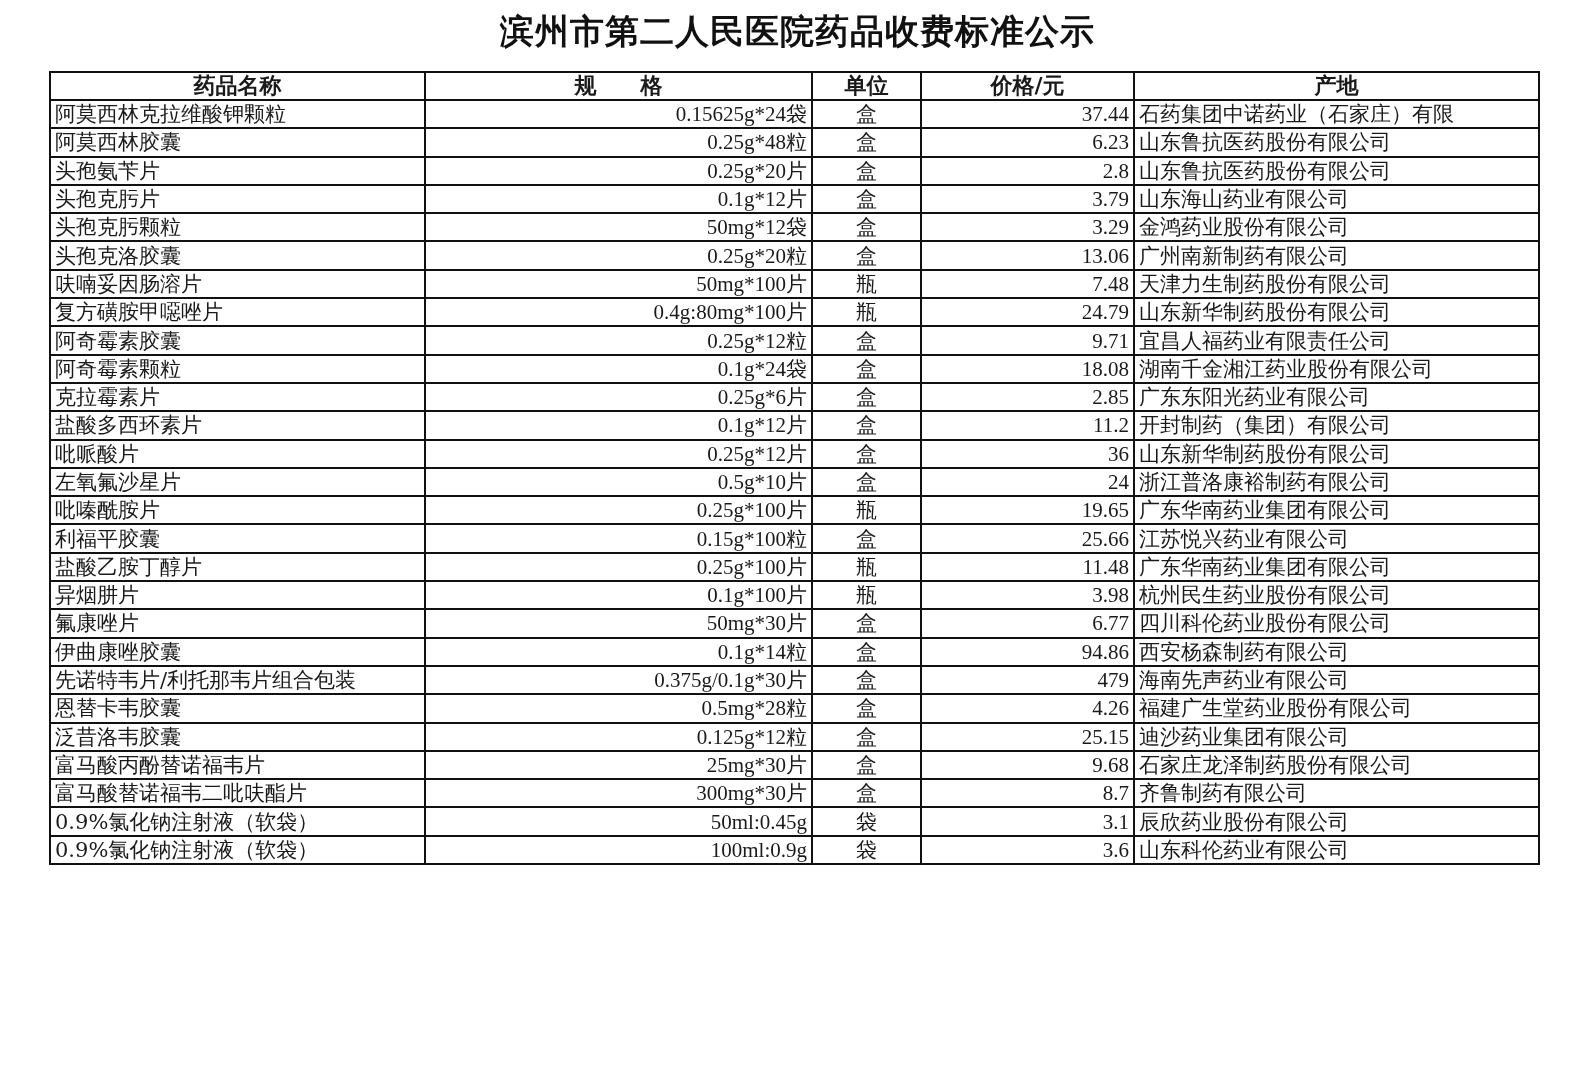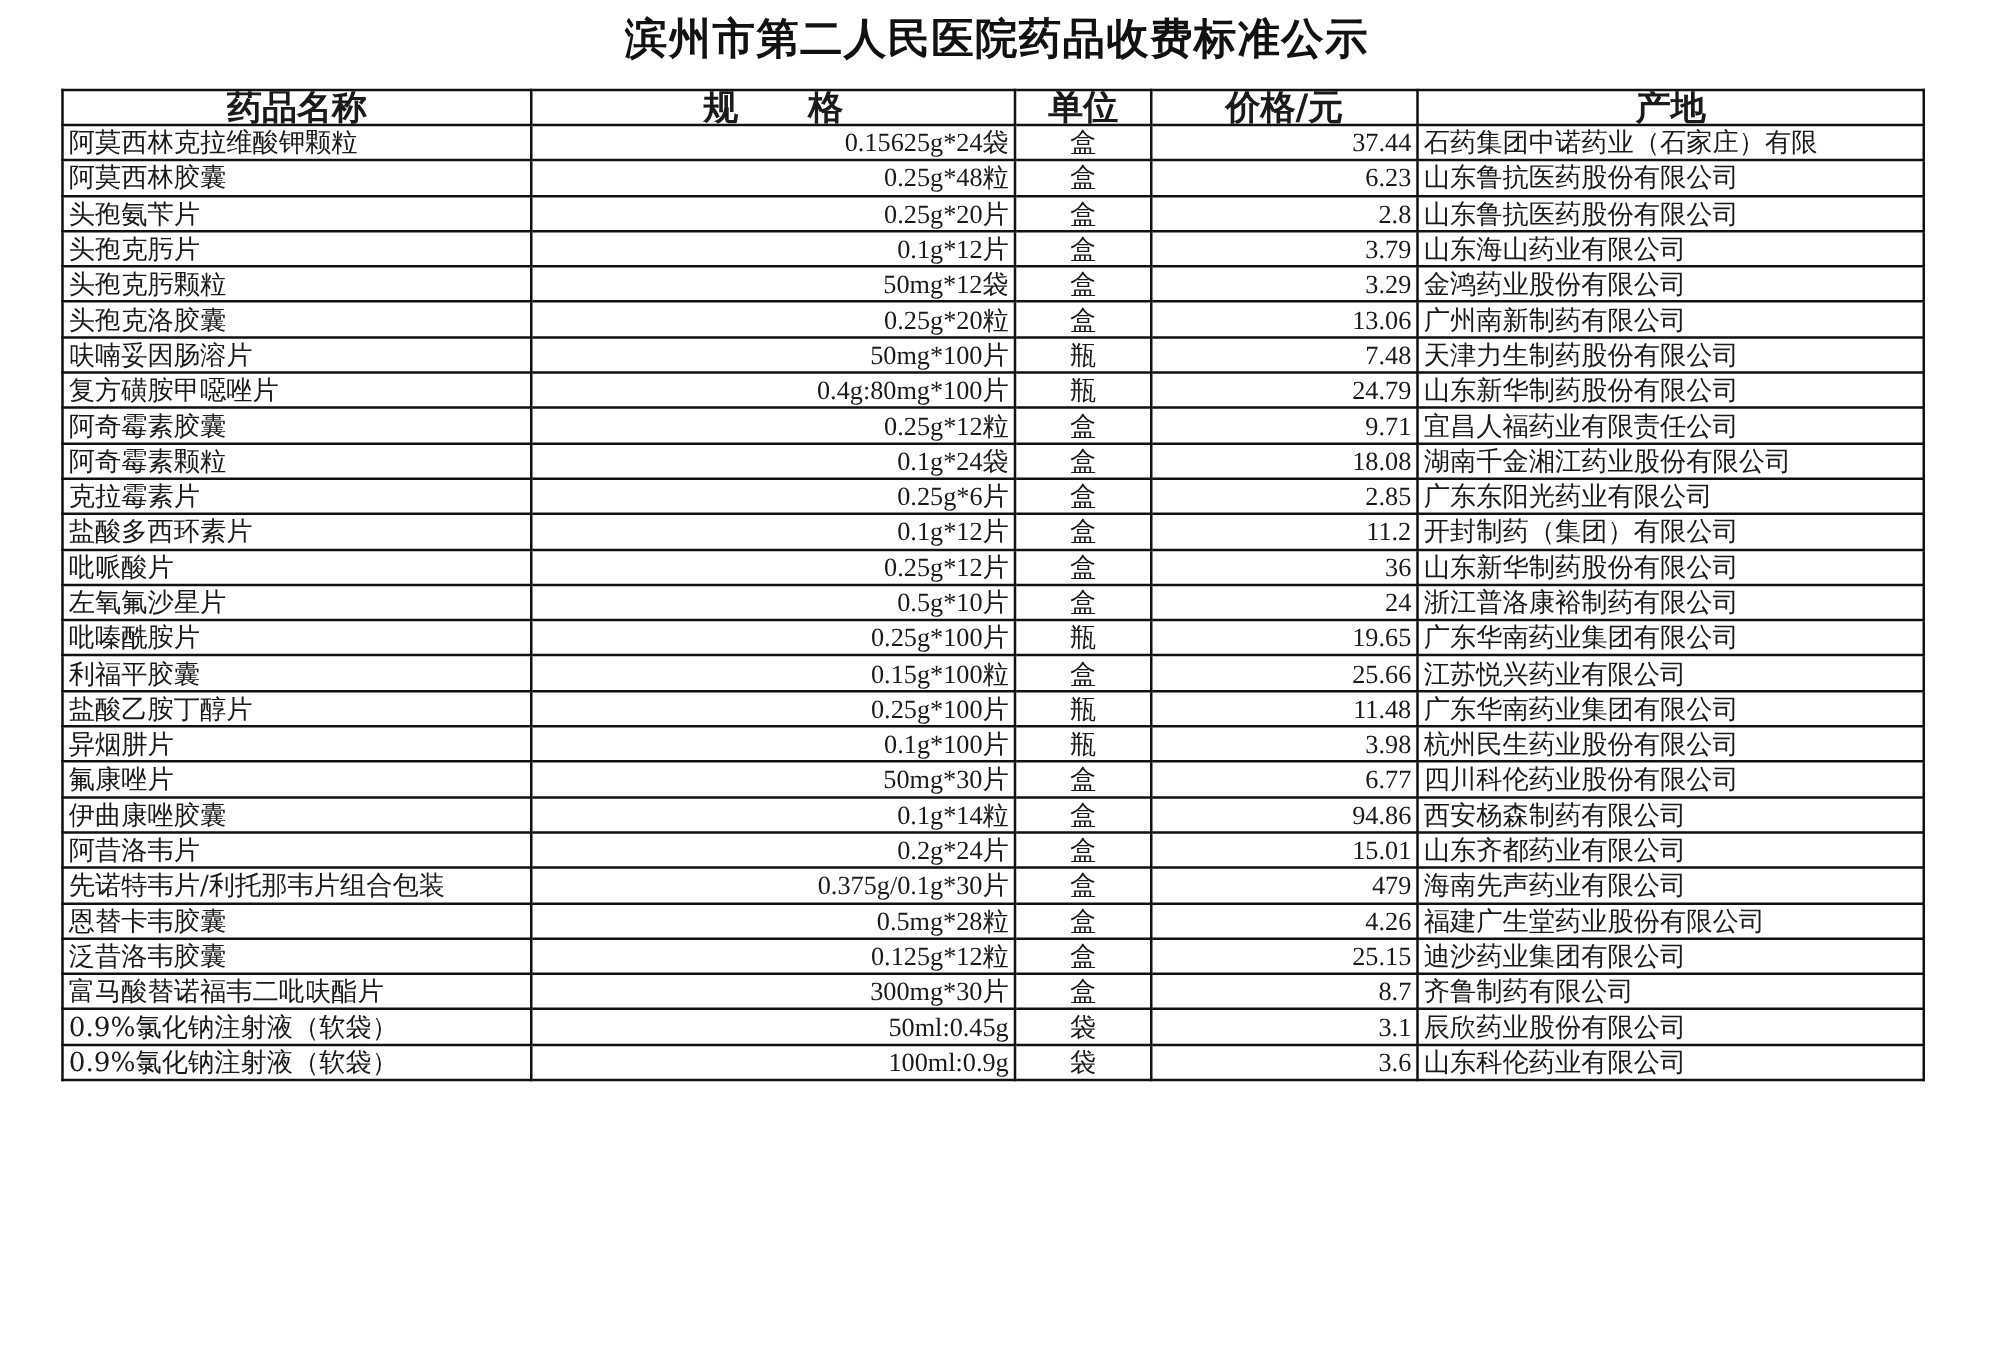--- a/index.html
+++ b/index.html
@@ -22,21 +22,21 @@
     table.price-table th, table.price-table td {
       border: 2px solid #111;
       height: 26.3px; padding: 0 4px;
       font-size: 21px; line-height: 26px;
       white-space: nowrap; overflow: hidden;
       font-weight: normal;
     }
     table.price-table th {
       text-align: center; height: 26px;
       font-family: "DejaVu Sans", "Liberation Sans", sans-serif;
-      font-weight: bold; font-size: 28px;
+      font-weight: bold; font-size: 22px;
     }
     td.c-name, td.c-spec, td.c-origin { text-align: left; }
     td.c-unit, td.c-price { text-align: center; }
     td.c-spec, td.c-price { font-family: "Liberation Serif", "DejaVu Serif", serif; text-align: right; }
     col.w-name { width: 375px; }
     col.w-spec { width: 387px; }
     col.w-unit { width: 109px; }
     col.w-price { width: 213px; }
     col.w-origin { width: 405px; }
   </style>
@@ -197,46 +197,46 @@
         <td class="c-origin">四川科伦药业股份有限公司</td>
       </tr>
       <tr>
         <td class="c-name">伊曲康唑胶囊</td>
         <td class="c-spec">0.1g*14粒</td>
         <td class="c-unit">盒</td>
         <td class="c-price">94.86</td>
         <td class="c-origin">西安杨森制药有限公司</td>
       </tr>
       <tr>
-        <td class="c-name">阿昔洛韦片</td>
-        <td class="c-spec">0.2g*24片</td>
-        <td class="c-unit">盒</td>
-        <td class="c-price">15.01</td>
-        <td class="c-origin">山东齐都药业有限公司</td>
-      </tr>
-      <tr>
         <td class="c-name">先诺特韦片/利托那韦片组合包装</td>
         <td class="c-spec">0.375g/0.1g*30片</td>
         <td class="c-unit">盒</td>
         <td class="c-price">479</td>
         <td class="c-origin">海南先声药业有限公司</td>
       </tr>
       <tr>
         <td class="c-name">恩替卡韦胶囊</td>
         <td class="c-spec">0.5mg*28粒</td>
         <td class="c-unit">盒</td>
         <td class="c-price">4.26</td>
         <td class="c-origin">福建广生堂药业股份有限公司</td>
       </tr>
       <tr>
         <td class="c-name">泛昔洛韦胶囊</td>
         <td class="c-spec">0.125g*12粒</td>
         <td class="c-unit">盒</td>
         <td class="c-price">25.15</td>
         <td class="c-origin">迪沙药业集团有限公司</td>
+      </tr>
+      <tr>
+        <td class="c-name">富马酸丙酚替诺福韦片</td>
+        <td class="c-spec">25mg*30片</td>
+        <td class="c-unit">盒</td>
+        <td class="c-price">9.68</td>
+        <td class="c-origin">石家庄龙泽制药股份有限公司</td>
       </tr>
       <tr>
         <td class="c-name">富马酸替诺福韦二吡呋酯片</td>
         <td class="c-spec">300mg*30片</td>
         <td class="c-unit">盒</td>
         <td class="c-price">8.7</td>
         <td class="c-origin">齐鲁制药有限公司</td>
       </tr>
       <tr>
         <td class="c-name">0.9%氯化钠注射液（软袋）</td>

